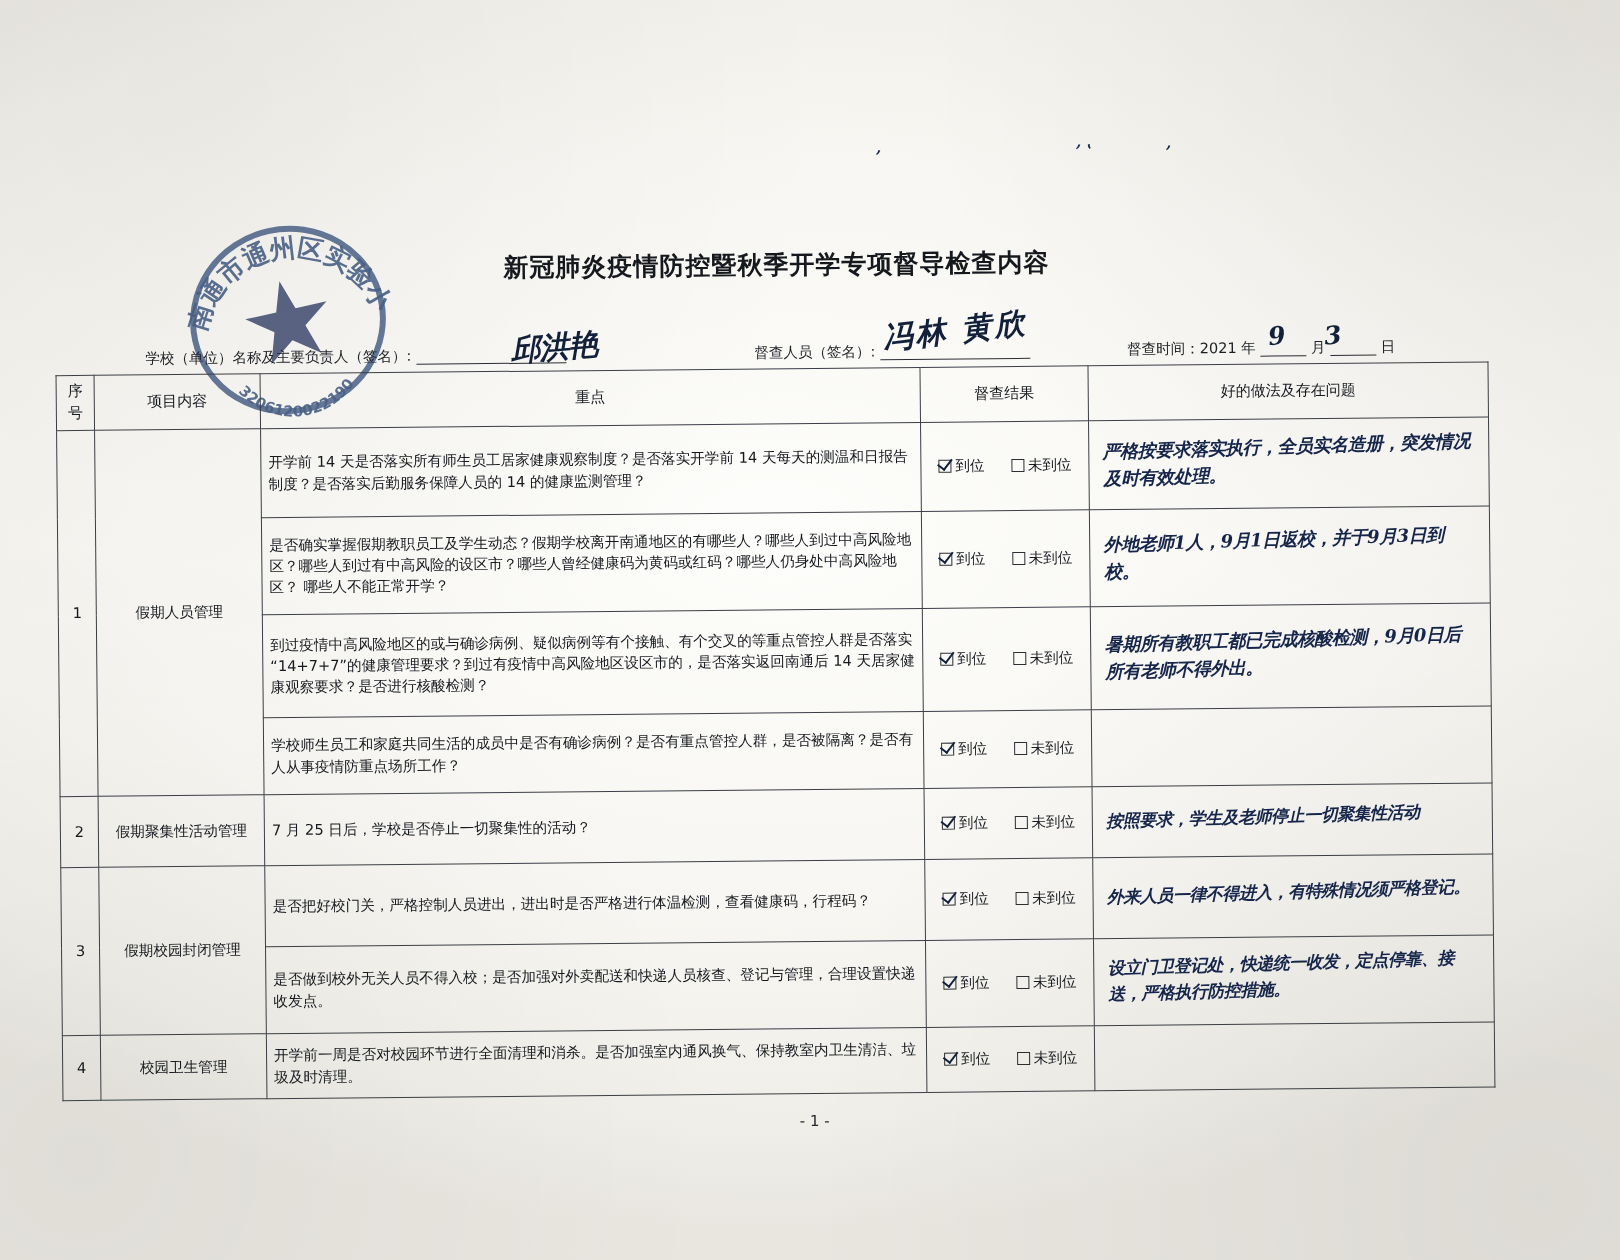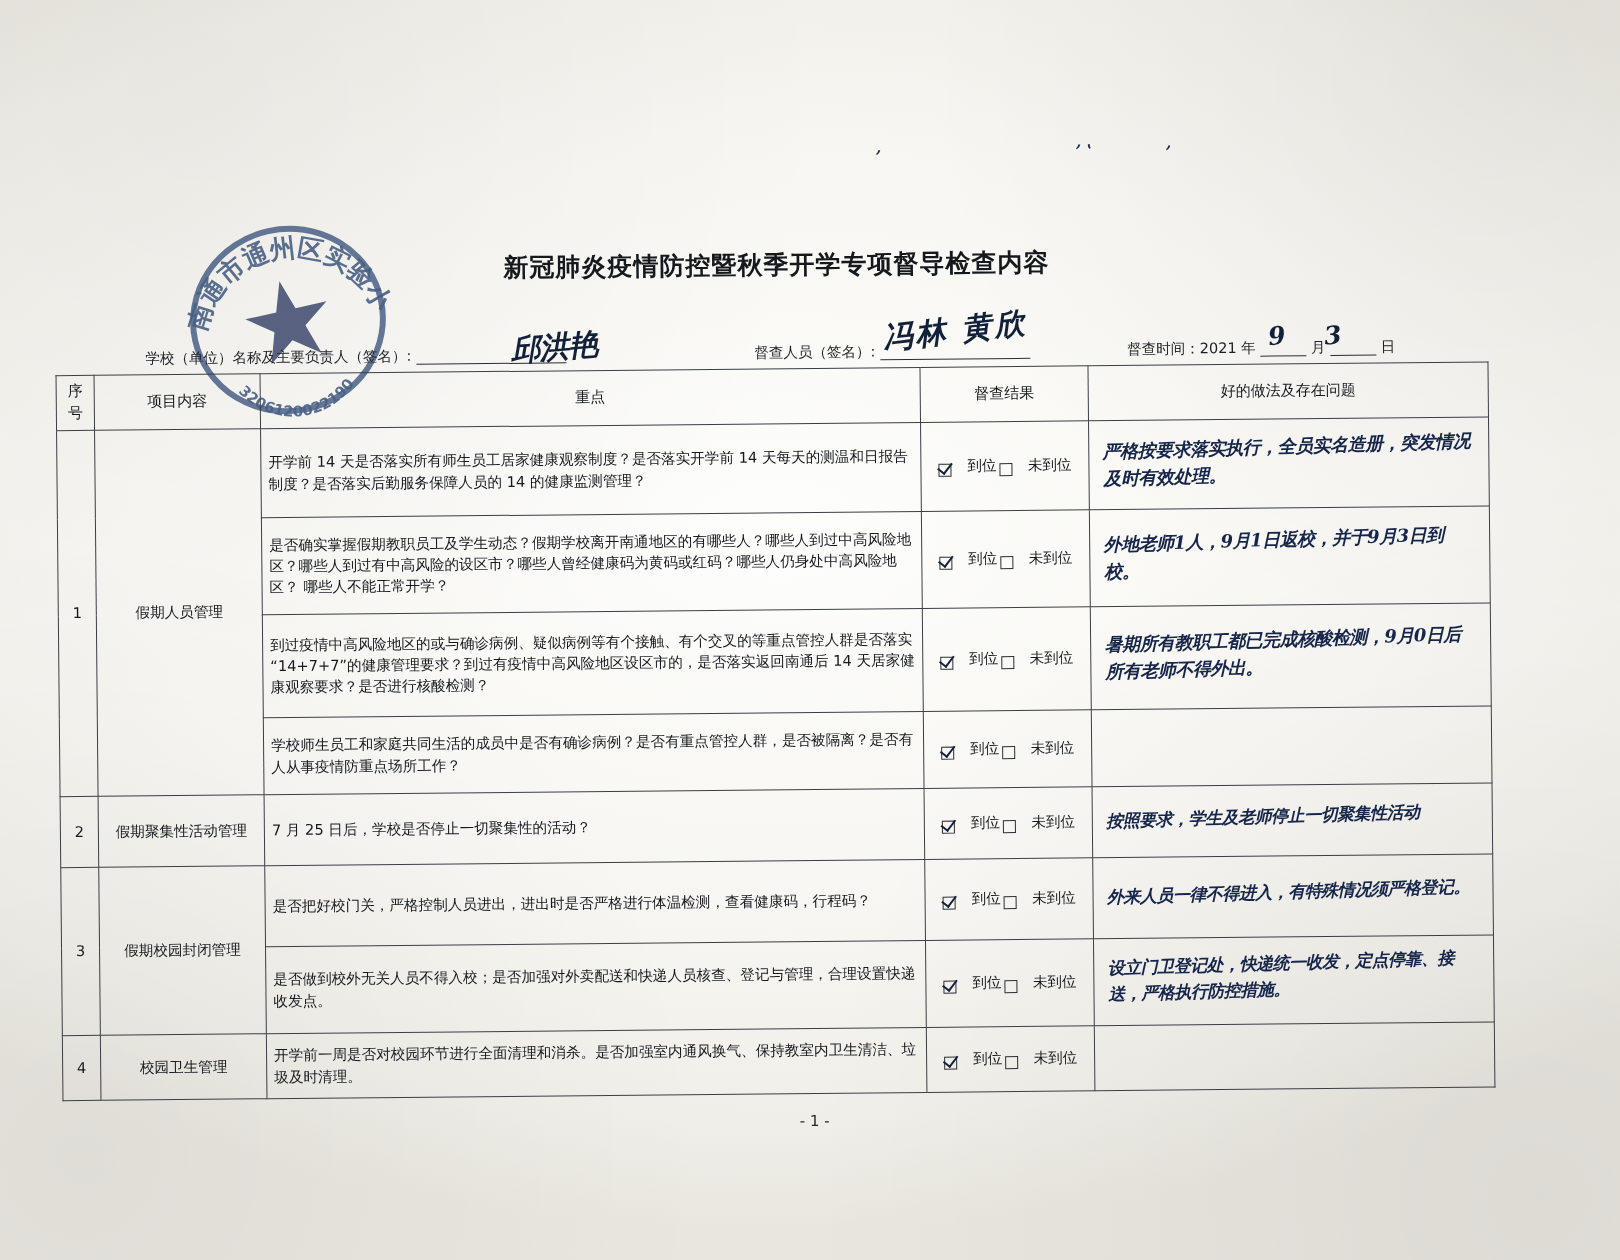--- a/index.html
+++ b/index.html
@@ -144,21 +144,21 @@
   td.result { width: 168px; text-align: center; padding: 0; }
   td.notes { width: 400px; position: relative; padding: 0; }
   .res-wrap {
     display: flex;
     align-items: center;
     justify-content: space-between;
     padding: 0 10px;
     font-size: 14.5px;
     white-space: nowrap;
   }
-  .res-opt { display: inline-flex; align-items: flex-end; gap: 16px; }
+  .res-opt { display: inline-flex; align-items: center; gap: 4px; }
   .box {
     display: inline-block;
     width: 11px; height: 11px;
     border: 1px solid #2b2e33;
     position: relative;
     background: transparent;
   }
   .box.checked:after {
     content: "";
     position: absolute;

